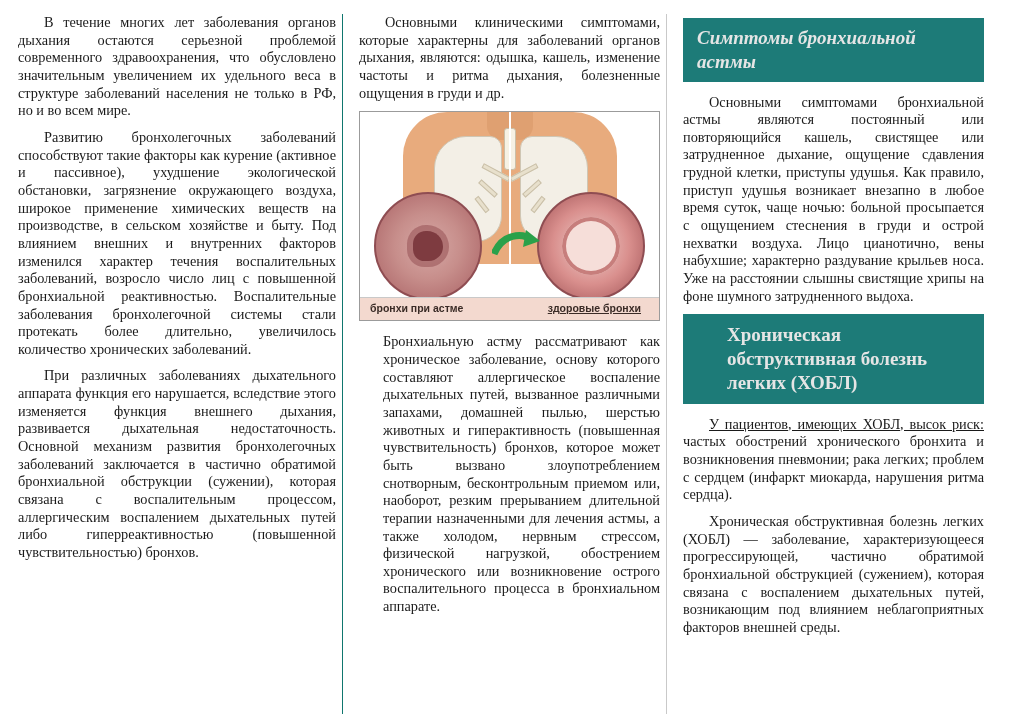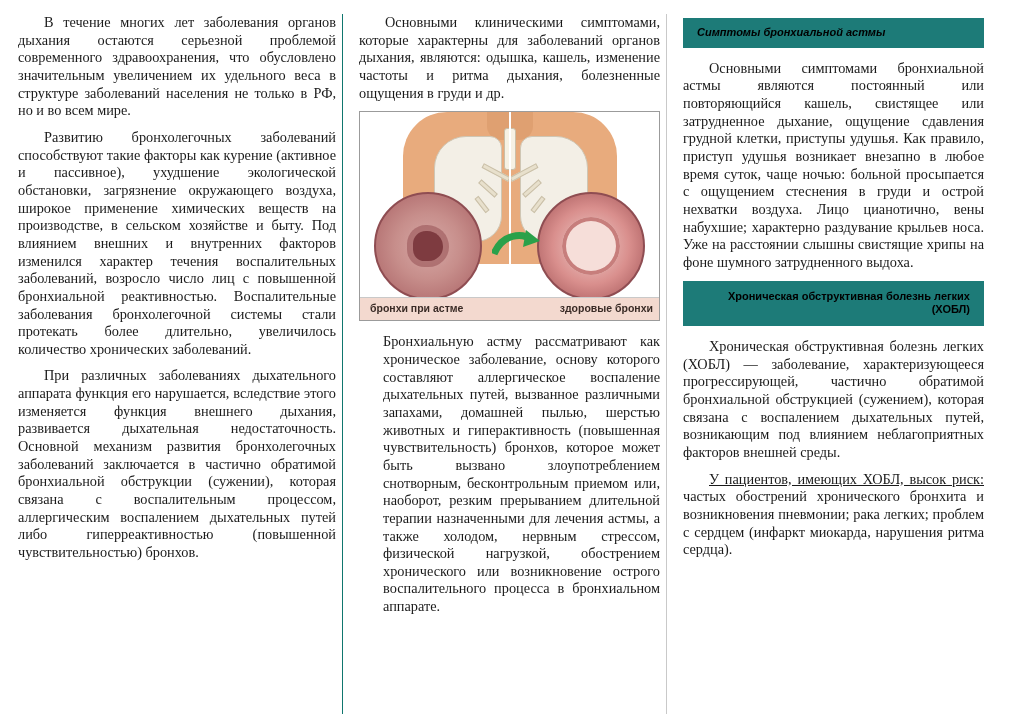--- a/index.html
+++ b/index.html
@@ -35,34 +35,34 @@
     font-size: 14.3px;
     line-height: 1.235;
     text-align: justify;
     text-indent: 26px;
     hyphens: manual;
   }
   p.body-text.no-indent { text-indent: 0; margin-left: 24px; }
 
   .heading-bar {
     background: #1d7b78;
-    color: #000000;
-    font-family: Liberation Sans, sans-serif;
+    color: #e5e5e5;
+    font-family: Liberation Serif, serif;
     font-weight: bold;
-    font-size: 11px;
+    font-size: 19px;
     padding: 9px 14px;
     margin: 4px 0 12px 0;
     line-height: 1.25;
   }
   .heading-bar.italic {
     font-style: italic;
     padding: 8px 14px;
   }
   .heading-bar.center {
-    text-align: right;
+    text-align: left;
     padding-left: 44px;
   }
 
   .figure {
     margin: 2px 0 12px 0;
     border: 1px solid #9b9b9b;
     background: #4d7c0f;
     padding: 0;
     width: 100%;
     box-sizing: border-box;
@@ -191,21 +191,21 @@
   }
   .fig-caption {
     position: absolute;
     top: 4px;
     font-family: "Liberation Sans", sans-serif;
     font-size: 10.5px;
     font-weight: bold;
     color: #3a2b26;
   }
   .fig-caption.left  { left: 10px; }
-  .fig-caption.right { right: 6px; }
+  .fig-caption.right { right: 18px; text-decoration: underline; }
 
   .underline { text-decoration: underline; }
 </style>
 </head>
 <body>
 
 <div class="page">
 
   <div class="column col-left">
     <p class="body-text">В течение многих лет заболевания органов дыхания остаются серьезной проблемой современного здравоохранения, что обусловлено значительным увеличением их удельного веса в структуре заболеваний населения не только в РФ, но и во всем мире.</p>
@@ -255,18 +255,18 @@
     <p class="body-text no-indent">Бронхиальную астму рассматривают как хроническое заболевание, основу которого составляют аллергическое воспаление дыхательных путей, вызванное различными запахами, домашней пылью, шерстью животных и гиперактивность (повышенная чувствительность) бронхов, которое может быть вызвано злоупотреблением снотворным, бесконтрольным приемом или, наоборот, резким прерыванием длительной терапии назначенными для лечения астмы, а также холодом, нервным стрессом, физической нагрузкой, обострением хронического или возникновение острого воспалительного процесса в бронхиальном аппарате.</p>
   </div>
 
   <div class="column col-right">
     <div class="heading-bar italic">Симптомы бронхиальной астмы</div>
 
     <p class="body-text">Основными симптомами бронхиальной астмы являются постоянный или повторяющийся кашель, свистящее или затрудненное дыхание, ощущение сдавления грудной клетки, приступы удушья. Как правило, приступ удушья возникает внезапно в любое время суток, чаще ночью: больной просыпается с ощущением стеснения в груди и острой нехватки воздуха. Лицо цианотично, вены набухшие; характерно раздувание крыльев носа. Уже на расстоянии слышны свистящие хрипы на фоне шумного затрудненного выдоха.</p>
 
     <div class="heading-bar center">Хроническая обструктивная болезнь легких (ХОБЛ)</div>
 
+    <p class="body-text"><span class="underline">У пациентов, имеющих ХОБЛ, высок риск:</span><span> частых обострений хронического бронхита и возникновения пневмонии; рака легких; проблем с сердцем (инфаркт миокарда, нарушения ритма сердца).</span></p>
+
     <p class="body-text">Хроническая обструктивная болезнь легких (ХОБЛ) — заболевание, характеризующееся прогрессирующей, частично обратимой бронхиальной обструкцией (сужением), которая связана с воспалением дыхательных путей, возникающим под влиянием неблагоприятных факторов внешней среды.</p>
-
-    <p class="body-text"><span class="underline">У пациентов, имеющих ХОБЛ, высок риск:</span><span> частых обострений хронического бронхита и возникновения пневмонии; рака легких; проблем с сердцем (инфаркт миокарда, нарушения ритма сердца).</span></p>
   </div>
 
 </div>
 
 </body></html>

